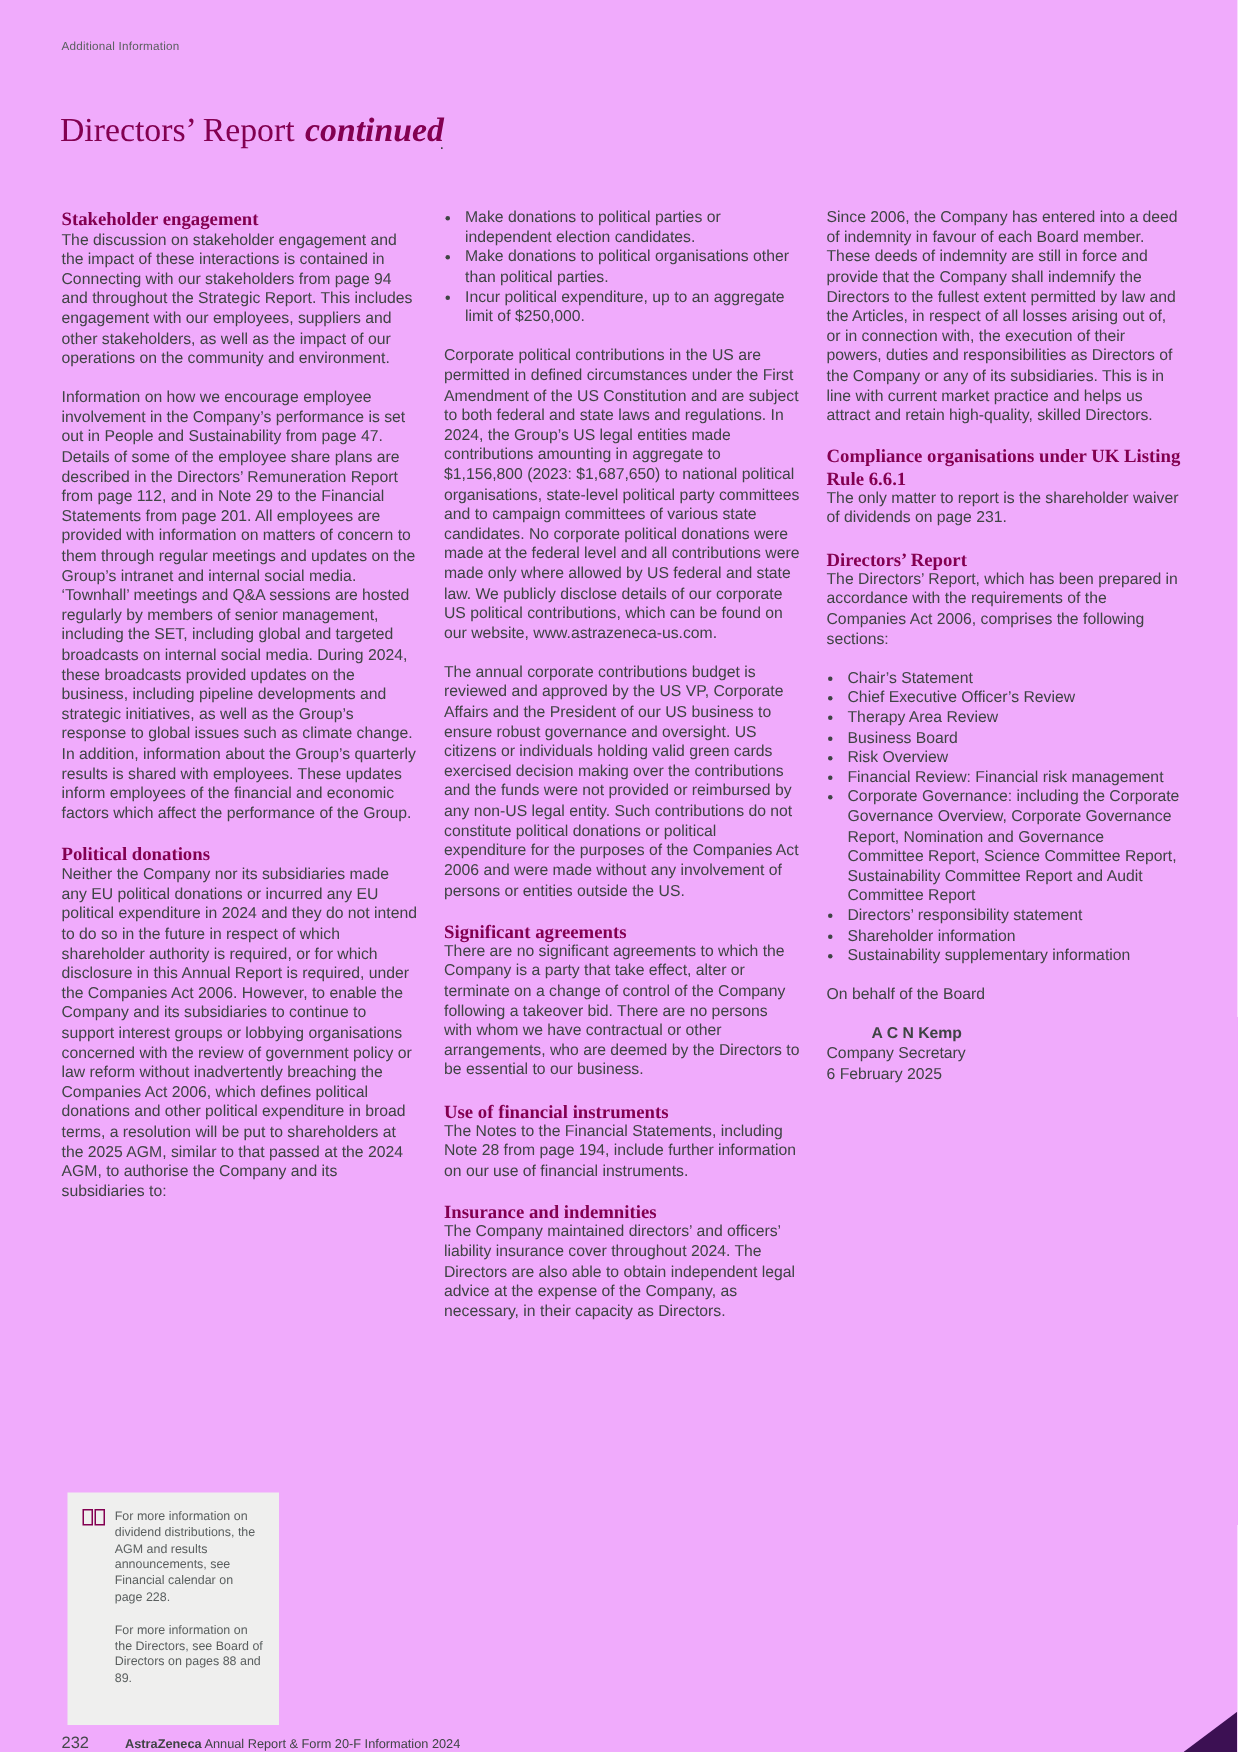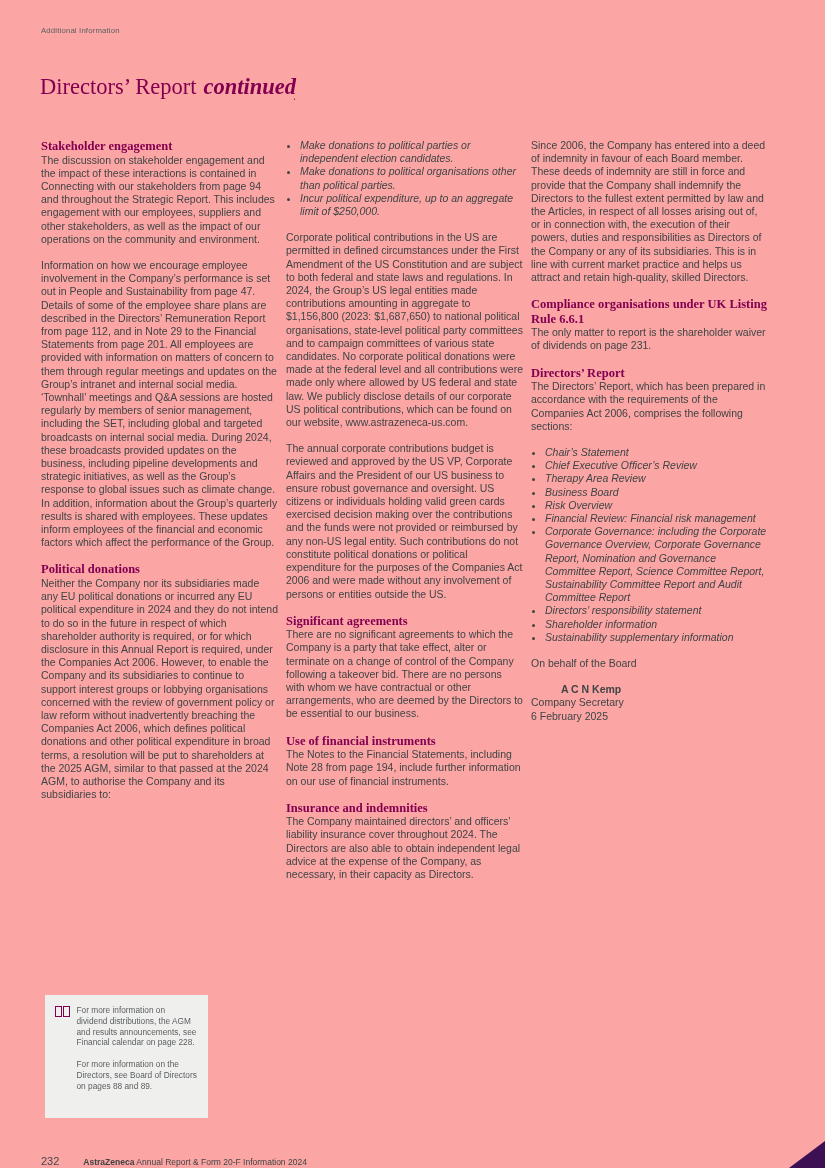--- a/index.html
+++ b/index.html
@@ -1,63 +1,62 @@
 <!DOCTYPE html>
 <html><head>
 <meta charset="utf-8">
 <style>
   html,body { margin:0; padding:0; background:#ffffff; }
   .page {
     position:relative;
     width:825px; height:1168px;
-    background:#fca5a5;
+    background:#f0abfc;
     font-family:"Liberation Sans", sans-serif;
     overflow:hidden;
   }
   .eyebrow {
     position:absolute; left:41px; top:26px;
     font-size:7.8px; color:#5a5f5f; letter-spacing:0.15px;
   }
   .title {
     position:absolute; left:40px; top:74px;
     font-family:"Liberation Serif", serif;
     font-size:22.5px; color:#830051; font-weight:500;
     white-space:nowrap;
   }
   .title .cont { font-style:italic; margin-left:7px; font-weight:700;text-align:center; }
   .stray-dot {
     position:absolute; left:293px; top:90px;
     font-size:11px; color:#3f4444;
   }
   .columns {
     position:absolute; left:41px; top:139px; width:747px;
-    display:grid; grid-template-columns:237px 237px 237px; column-gap:8px;
+    display:grid; grid-template-columns:237px 237px 237px; column-gap:18px;
   }
   .col { min-width:0; }
   .col h3 {
     font-family:"Liberation Serif", serif;
     font-size:12.5px; line-height:14.5px;
     color:#830051; font-weight:700; margin:0;
   }
   .col p {
     font-size:10.5px; line-height:13.2px;
     color:#3f4444; margin:0 0 13px 0;
   }
   .col p.tight { margin-bottom:0; }
   .col p.bold { font-weight:700; margin-bottom:0;margin-left:30px; }
   .col ul { margin:0 0 13px 0; padding-left:13px; list-style:disc; }
   .col li {
     font-size:10.5px; line-height:13.2px; color:#3f4444;
     padding-left:1px;
-    font-style:italic;
   }
   .col li::marker { color:#3f4444; font-size:9px; }
   .info-box {
     position:absolute; left:45px; top:995px;
-    width:163px; min-height:113px;
+    width:141px; min-height:113px;
     background:#efefee;
     box-sizing:border-box;
     padding:10px 10px 10px 10px;
     display:flex; gap:7px;
   }
   .book-icon { flex:0 0 auto; display:flex; gap:1.5px; margin-top:1px; }
   .book-icon span {
     display:block; width:4.5px; height:8.5px;
     border:1.3px solid #830051; background:transparent;
   }

